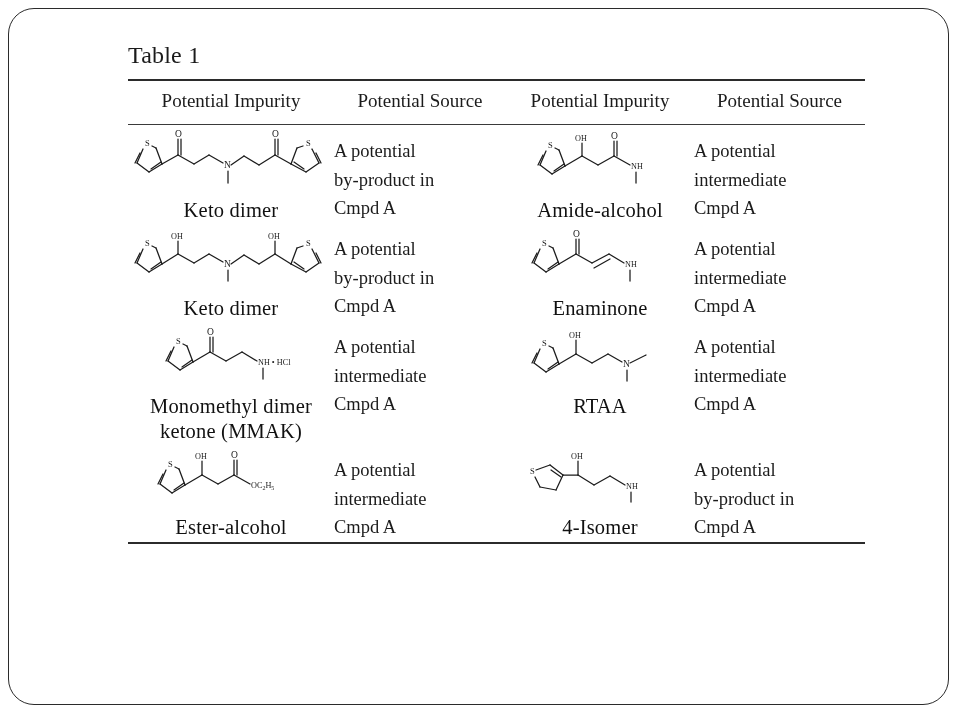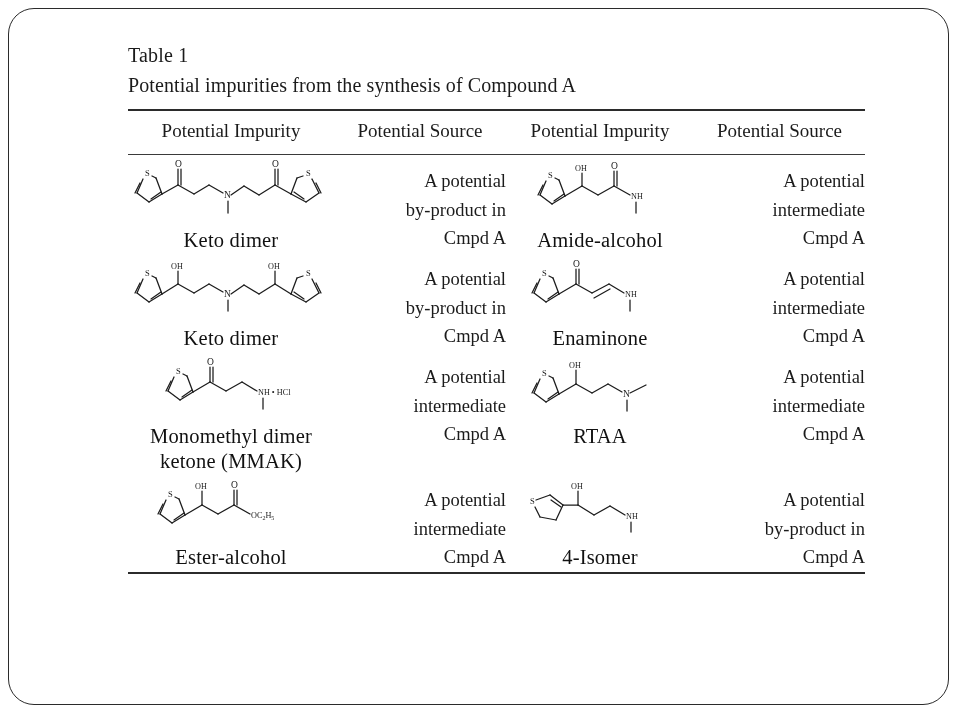--- a/index.html
+++ b/index.html
@@ -17,21 +17,21 @@
     width:941px;height:697px;
     border:1.4px solid #2b2b2b;
     border-radius:26px;
     box-sizing:border-box;
     background:#ffffff;
   }
   .content{
     position:absolute;left:128px;top:42px;width:737px;
   }
   .tbl-title{
-    font-size:20px;line-height:27px;letter-spacing:.2px;
+    font-size:24px;line-height:27px;letter-spacing:.2px;
     color:#1b1b1b;
   }
   .tbl-subtitle{
     font-size:20px;line-height:28px;letter-spacing:.1px;
     color:#1b1b1b;margin-top:2px;
   }
   .rule-top{
     margin-top:10px;
     border-top:2.1px solid #2b2b2b;
   }
@@ -51,21 +51,21 @@
   th.hdr{
     font-weight:400;font-size:19px;line-height:34px;
     text-align:center;padding:3px 0 6px 0;vertical-align:bottom;
     color:#1b1b1b;
   }
   td.cell{
     vertical-align:top;padding:0;
   }
   .src{
     font-size:18.5px;line-height:28.5px;color:#1b1b1b;
-    padding-top:12px;white-space:pre-line;text-align:right;
+    padding-top:12px;white-space:pre-line;
   }
   .struct-cell{
     padding-top:8px;padding-bottom:4px;
   }
   .struct-wrap{
     display:flex;flex-direction:column;align-items:center;
     justify-content:flex-start;
   }
   .struct-svg{display:block;}
   .cmpd-name{
@@ -86,21 +86,20 @@
 </style>
 </head>
 <body>
 
 <div class="slide">
   <div class="frame"></div>
 
   <div class="content">
 
     <div class="tbl-title">Table 1</div>
-    <div class="tbl-subtitle">Potential impurities from the synthesis of Compound A</div>
 
     <div class="rule-top"></div>
 
     <table class="maintable">
       <colgroup>
         <col class="c1">
           <col class="c2">
           <col class="c3">
           <col class="c4">
       </colgroup>

